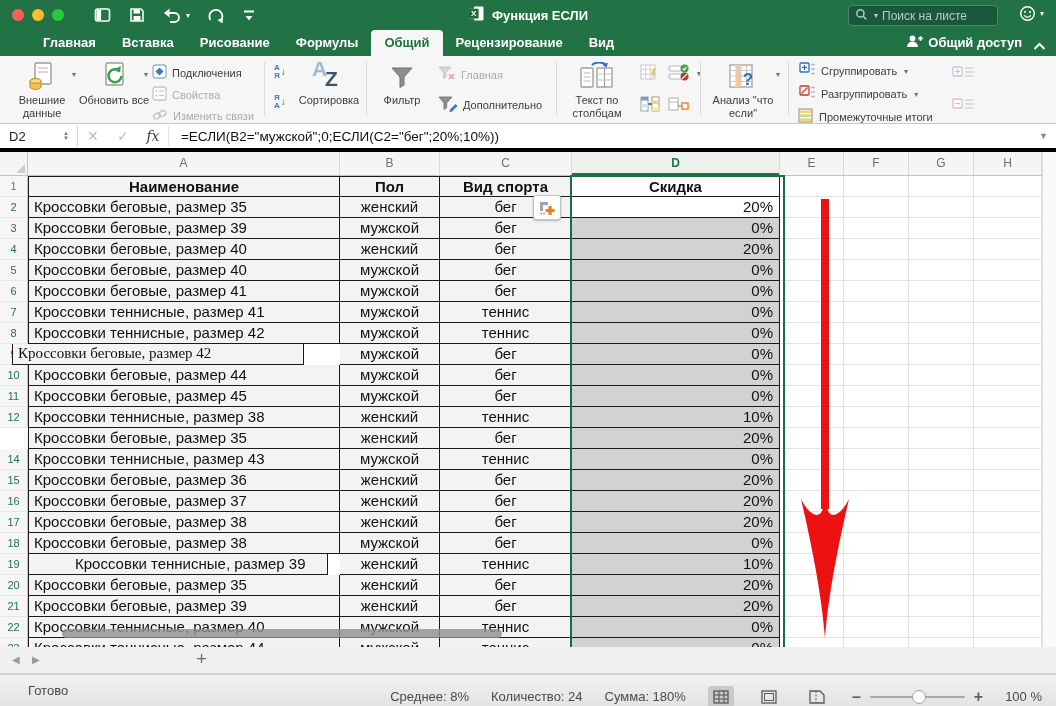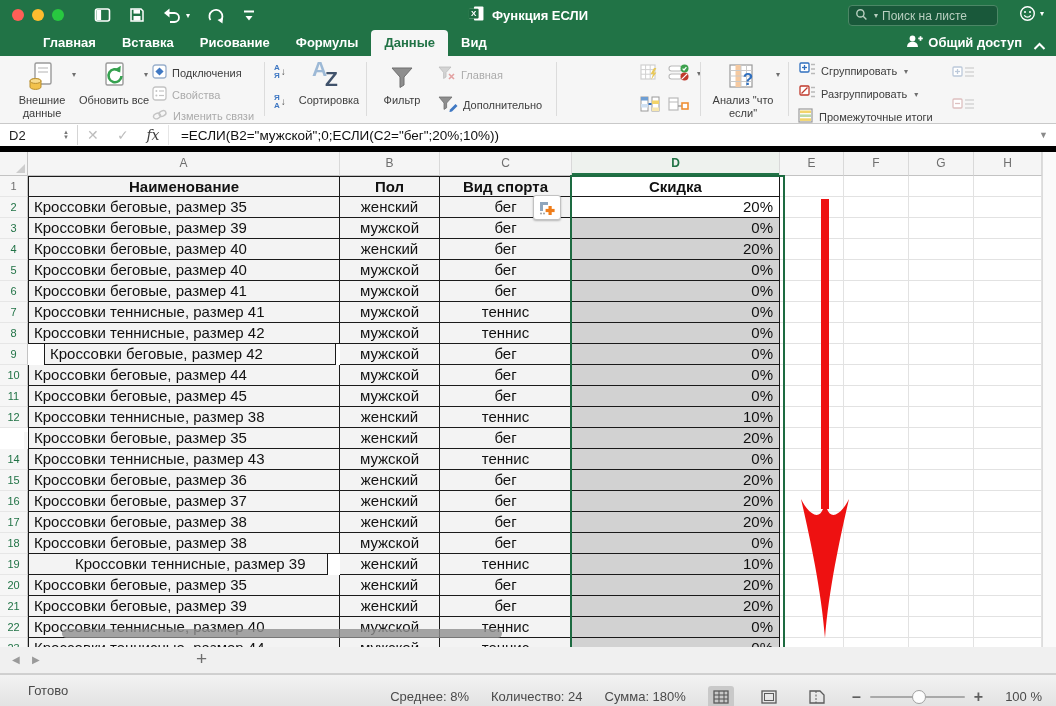--- a/index.html
+++ b/index.html
@@ -33,21 +33,21 @@
   .rsm{position:absolute;display:flex;align-items:center;gap:5px;font-size:11px;color:#3d3d3d;white-space:nowrap}
   .rsm.dis{color:#ababab}
   .rdiv{position:absolute;top:6px;width:1px;height:54px;background:#dcdcdc}
   .dd{font-size:8px;color:#6f6f6f;margin-left:2px}
   .bigAZ{position:relative;width:34px;height:32px}
   .bigAZ .a{position:absolute;left:0;top:-4px;font-size:21px;font-weight:700;color:#9db9d6}
   .bigAZ .z{position:absolute;left:13px;top:6px;font-size:21px;font-weight:700;color:#40526b}
   .miniAZ{display:flex;align-items:center;gap:1px;font-size:8px;font-weight:700;color:#3f78c3;line-height:1}
   .miniAZ .arr{color:#555;font-size:10px}
   
-  #fbar{left:0;top:124px;width:1056px;height:28px;background:#fff;border-bottom:6px solid #000000;box-sizing:border-box;display:flex;align-items:center}
+  #fbar{left:0;top:124px;width:1056px;height:28px;background:#fff;border-bottom:4px solid #000000;box-sizing:border-box;display:flex;align-items:center}
   #namebox{width:54px;padding-left:9px;font-size:13px;color:#222}
   #stepper{display:flex;flex-direction:column;font-size:6px;color:#777;line-height:5px;margin-right:8px}
   .fdiv{width:1px;height:20px;background:#d5d5d5}
   .fico{width:30px;text-align:center;font-size:14px;color:#bdbdbd}
   #fx{font-family:"DejaVu Serif",serif;font-style:italic;color:#3c3c3c;font-size:14px}
   #formula-text{margin-left:12px;font-size:13.5px;color:#111;white-space:nowrap}
   #fbar-dd{position:absolute;right:8px;color:#8a8a8a;font-size:9px}
   
   #grid{left:0;top:152px;width:1056px;height:495px;background:#fff;overflow:hidden}
   .colhdr{position:absolute;top:0;height:24px;background:#f5f5f5;border-right:1px solid #d9d9d9;border-bottom:1px solid #c3c3c3;
@@ -165,21 +165,22 @@
       </svg>
     <span class="dd" style="color:#fff">▾</span>
   </div>
 </div>
 
 <div id="tabrow" class="abs">
     <span class="rtab">Главная</span>
     <span class="rtab">Вставка</span>
     <span class="rtab">Рисование</span>
     <span class="rtab">Формулы</span>
-    <span class="rtab active">Данные</span>
+    <span class="rtab active">Общий</span>
+    <span class="rtab">Рецензирование</span>
     <span class="rtab">Вид</span>
   </div>
 <div id="share">
   <span>
     <svg width="17" height="14" viewBox="0 0 17 14">
         <circle cx="6.5" cy="4.4" r="2.9" fill="#fff"></circle>
         <path d="M1 13 a5.5 5.5 0 0 1 11 0 Z" fill="#fff"></path>
         <rect x="12.2" y="3.6" width="4.6" height="1.7" fill="#fff"></rect>
         <rect x="13.65" y="2.2" width="1.7" height="4.6" fill="#fff"></rect>
       </svg>
@@ -299,20 +300,37 @@
       <svg width="20" height="16" viewBox="0 0 20 16">
           <path d="M1 1 h13 l-5.4 6 v4.8 l-2.6 1.6 v-6.4 Z" fill="#8e8e8e" stroke="#6f6f6f" stroke-width="0.8"></path>
           <path d="M12 13.5 l5.5-5.5 2 2 L14 15.5 l-2.6 .6 Z" fill="#3f78c3"></path>
         </svg>
     </span>
     <span>Дополнительно</span>
   </div>
 
   <div class="rdiv" style="left:556px"></div>
 
+  <div class="rbig" style="left:562px;width:70px">
+    <span class="ric">
+      <svg width="34" height="30" viewBox="0 0 34 30">
+          <rect x="1" y="6" width="12" height="19" rx="1" fill="#fff" stroke="#9a9a9a" stroke-width="1.3"></rect>
+          <line x1="3.5" y1="11" x2="10.5" y2="11" stroke="#c9c9c9" stroke-width="1.3"></line>
+          <line x1="3.5" y1="15" x2="10.5" y2="15" stroke="#c9c9c9" stroke-width="1.3"></line>
+          <line x1="3.5" y1="19" x2="10.5" y2="19" stroke="#c9c9c9" stroke-width="1.3"></line>
+          <rect x="17" y="6" width="15" height="19" fill="#fff" stroke="#9a9a9a" stroke-width="1.3"></rect>
+          <line x1="24.5" y1="6" x2="24.5" y2="25" stroke="#9a9a9a" stroke-width="1.1"></line>
+          <line x1="17" y1="12" x2="32" y2="12" stroke="#c9c9c9" stroke-width="1.1"></line>
+          <line x1="17" y1="18" x2="32" y2="18" stroke="#c9c9c9" stroke-width="1.1"></line>
+          <path d="M12 3 a8 5 0 0 1 14 0" fill="none" stroke="#2f6fbe" stroke-width="2"></path>
+          <path d="M28 0.5 L26.5 5.5 L22.5 3 Z" fill="#2f6fbe"></path>
+        </svg>
+    </span>
+    <span class="rlabel">Текст по столбцам</span>
+  </div>
 
   <div class="rsm dis" style="left:640px;top:8px">
     <svg width="20" height="18" viewBox="0 0 20 18">
         <rect x="1" y="1" width="14" height="14" fill="#fff" stroke="#d0d0d0" stroke-width="1.2"></rect>
         <line x1="5.6" y1="1" x2="5.6" y2="15" stroke="#d0d0d0"></line>
         <line x1="10.2" y1="1" x2="10.2" y2="15" stroke="#d0d0d0"></line>
         <line x1="1" y1="5.6" x2="15" y2="5.6" stroke="#d0d0d0"></line>
         <line x1="1" y1="10.2" x2="15" y2="10.2" stroke="#d0d0d0"></line>
         <path d="M14 4 l-3.4 6 h2.4 l-2 6 5.4-7.4 h-2.4 l2.4-4.6 Z" fill="#e8c85a"></path>
       </svg>
@@ -520,21 +538,21 @@
       <div class="rh" style="top: 171px;">8</div>
       <div class="c tc first nm" style="left: 28px; top: 171px; width: 312px;">Кроссовки теннисные, размер 42</div>
       <div class="c tc ctr" style="left: 340px; top: 171px; width: 100px;">мужской</div>
       <div class="c tc ctr" style="left: 440px; top: 171px; width: 132px;">теннис</div>
       <div class="c tc pct dsel" style="left: 572px; top: 171px; width: 208px;">0%</div>
       <div class="c ec" style="left: 780px; top: 171px; width: 64px;"></div>
       <div class="c ec" style="left: 844px; top: 171px; width: 65px;"></div>
       <div class="c ec" style="left: 909px; top: 171px; width: 65px;"></div>
       <div class="c ec" style="left: 974px; top: 171px; width: 68px;"></div>
       <div class="rh" style="top: 192px;">9</div>
-      <div class="c tc first nm" style="left: 44px; top: 192px; width: 292px;">Кроссовки беговые, размер 42</div>
+      <div class="c tc first nm" style="left: 12px; top: 192px; width: 292px; font-family: Liberation Serif, serif;">Кроссовки беговые, размер 42</div>
       <div class="c tc ctr" style="left: 340px; top: 192px; width: 100px;">мужской</div>
       <div class="c tc ctr" style="left: 440px; top: 192px; width: 132px;">бег</div>
       <div class="c tc pct dsel" style="left: 572px; top: 192px; width: 208px;">0%</div>
       <div class="c ec" style="left: 780px; top: 192px; width: 64px;"></div>
       <div class="c ec" style="left: 844px; top: 192px; width: 65px;"></div>
       <div class="c ec" style="left: 909px; top: 192px; width: 65px;"></div>
       <div class="c ec" style="left: 974px; top: 192px; width: 68px;"></div>
       <div class="rh" style="top: 213px;">10</div>
       <div class="c tc first nm" style="left: 28px; top: 213px; width: 312px;">Кроссовки беговые, размер 44</div>
       <div class="c tc ctr" style="left: 340px; top: 213px; width: 100px;">мужской</div>

